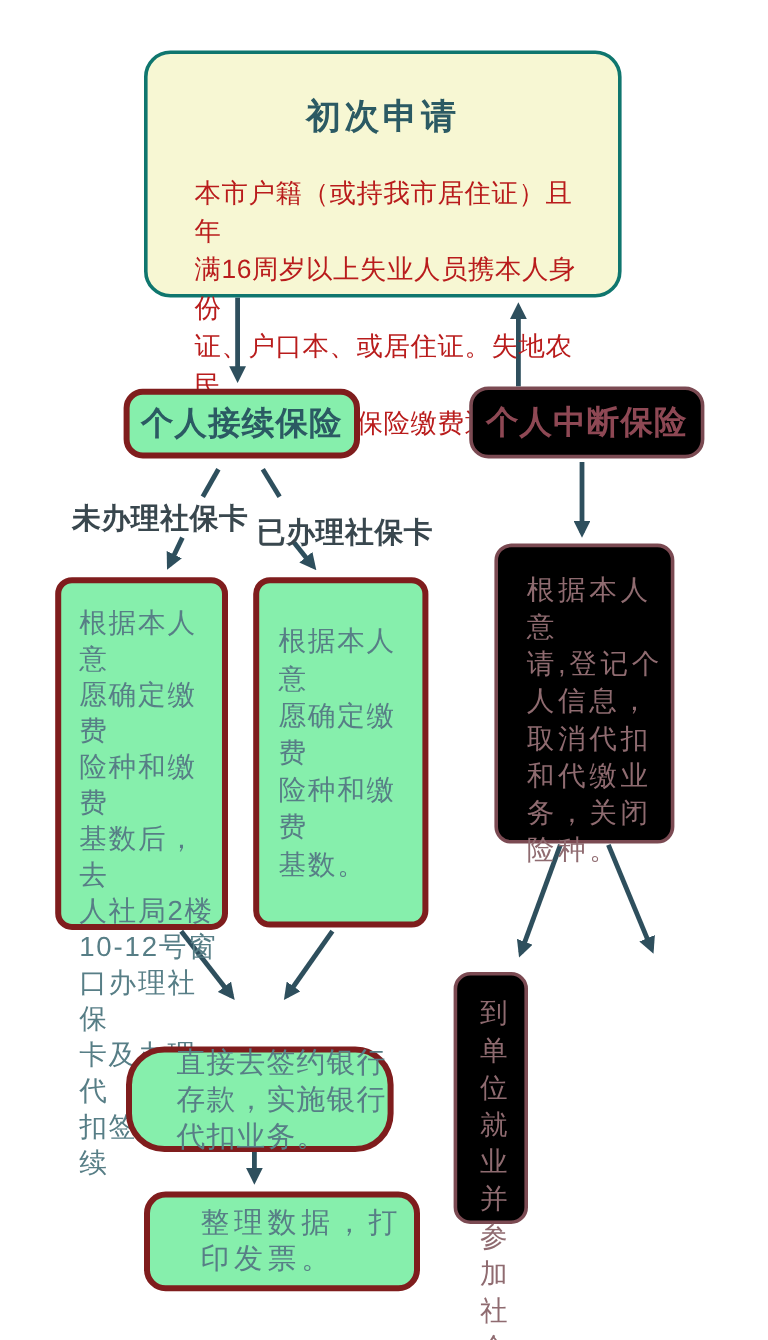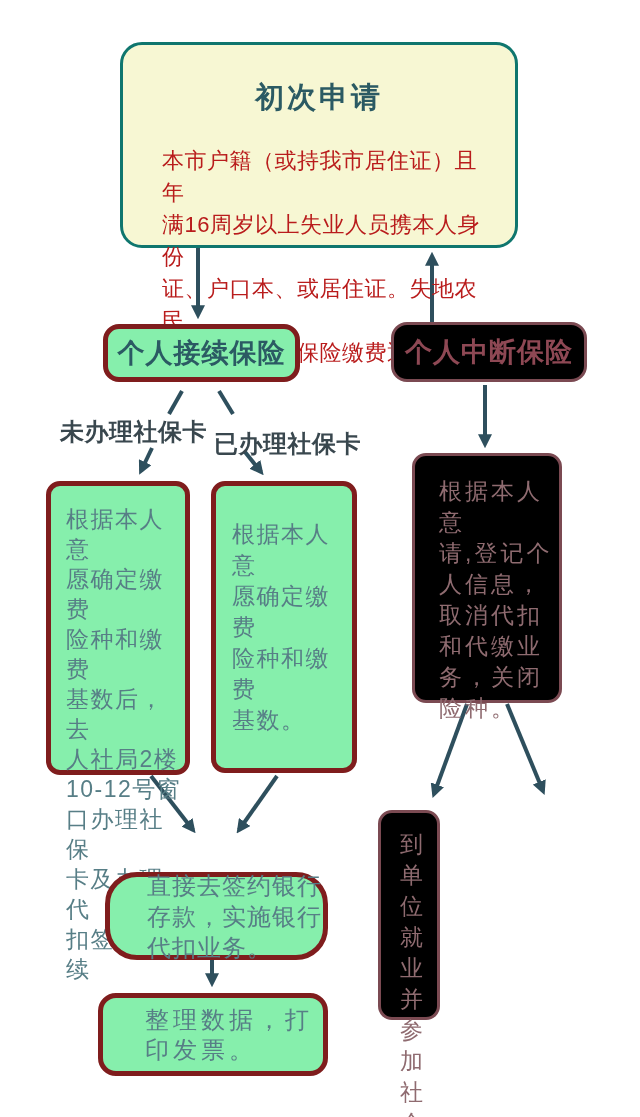--- a/index.html
+++ b/index.html
@@ -36,21 +36,21 @@
     padding:18px 0 0 15px;font-size:23px;line-height:30px;letter-spacing:1.5px;}
   .has-card-step{left:211px;top:481px;width:146px;height:292px;border-radius:14px;
     display:flex;flex-direction:column;justify-content:center;
     padding-left:16px;font-size:23px;line-height:31px;letter-spacing:1.5px;}
   .register-step{left:412px;top:453px;width:150px;height:250px;border-radius:14px;
     padding:20px 0 0 24px;font-size:23px;line-height:31px;letter-spacing:3px;}
 
   .bank-step{left:105px;top:840px;width:223px;height:88px;border-radius:32px;
     display:flex;flex-direction:column;justify-content:center;
     padding-left:37px;font-size:24px;line-height:31px;letter-spacing:1px;margin-top:32px;}
-  .invoice-step{left:98px;top:993px;width:230px;height:83px;border-radius:18px;
+  .invoice-step{left:120px;top:993px;width:230px;height:83px;border-radius:18px;
     display:flex;flex-direction:column;justify-content:center;
     padding-left:42px;font-size:24px;line-height:30px;letter-spacing:4px;}
 
   .employment-step{left:378px;top:810px;width:62px;height:210px;border-radius:14px;
     padding:16px 0 0 19px;font-size:23px;line-height:31px;letter-spacing:2px;}
   .stop-step{left:486px;top:810px;width:108px;height:212px;border-radius:14px;
     padding:16px 0 0 18px;font-size:23px;line-height:31px;letter-spacing:2px;}
 </style>
 </head>
 <body>

